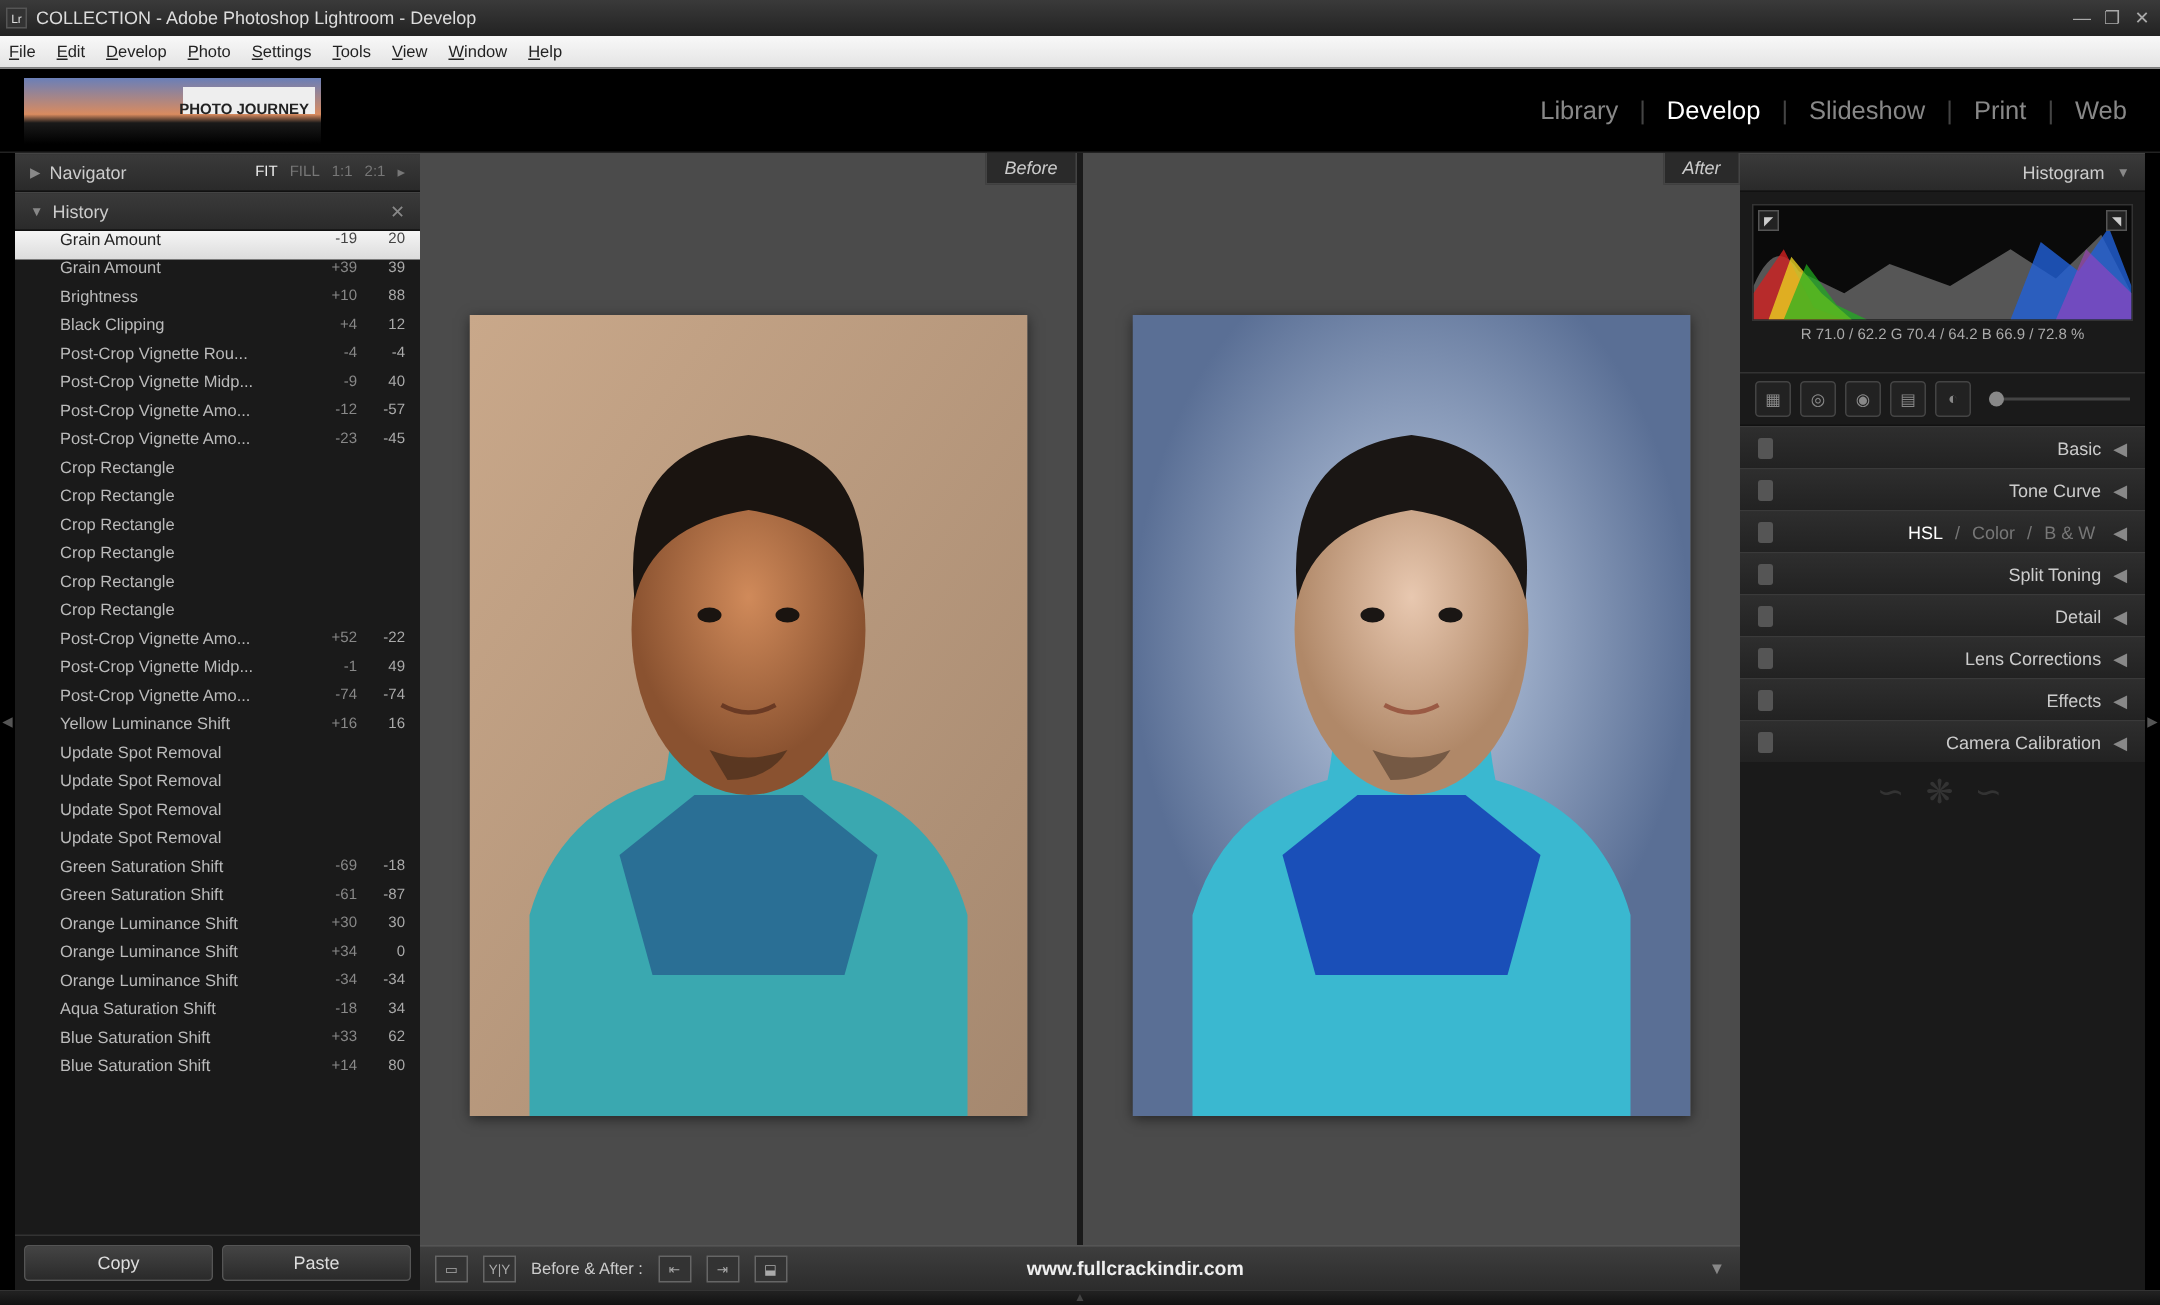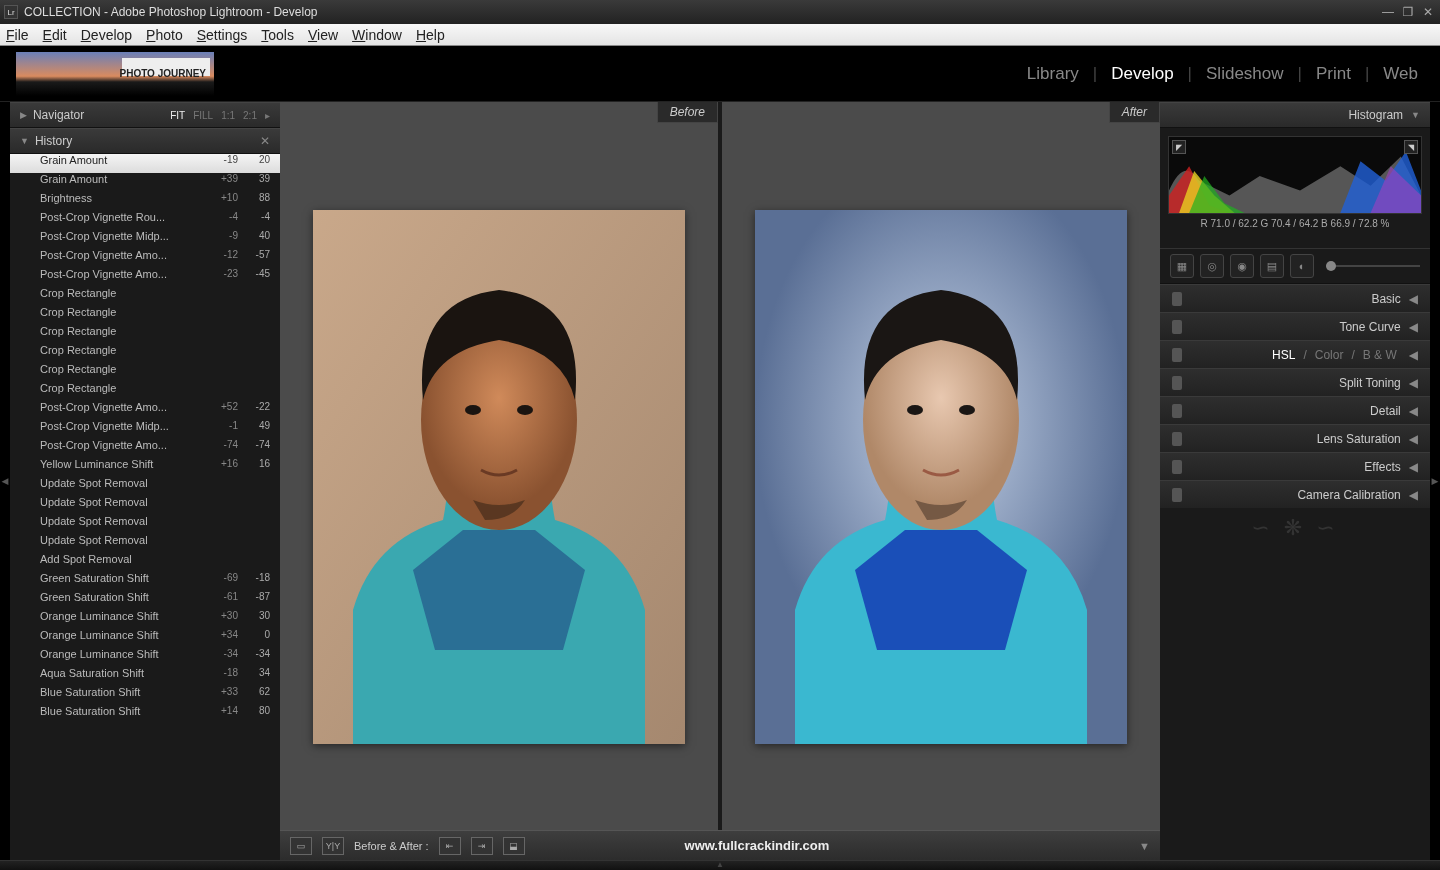--- a/index.html
+++ b/index.html
@@ -1,21 +1,21 @@
 <!DOCTYPE html>
 <html><head>
 <meta charset="utf-8">
 <style>
 * { margin: 0; padding: 0; box-sizing: border-box; font-family: "Segoe UI", Tahoma, sans-serif; }
 body { background: #000; width: 1440px; height: 870px; overflow: hidden; color: #ccc; font-size: 11px; display: flex; flex-direction: column; }
 .titlebar { height: 24px; background: linear-gradient(to bottom, #3a3a3a, #222); display: flex; align-items: center; padding: 0 4px; color: #ddd; font-size: 12px; }
 .titlebar .lr-icon { width: 14px; height: 14px; background: #333; border: 1px solid #555; display: inline-flex; align-items: center; justify-content: center; font-size: 8px; margin-right: 6px; }
 .titlebar .win-controls { margin-left: auto; display: flex; gap: 4px; }
 .titlebar .win-controls span { width: 16px; text-align: center; cursor: pointer; color: #aaa; }
-.menubar { height: 22px; background: linear-gradient(to bottom, #f8f8f8, #e4e4e4); display: flex; align-items: center; padding: 0 6px; color: #222; font-size: 14px; border-bottom: 1px solid #888; }
+.menubar { height: 22px; background: linear-gradient(to bottom, #f8f8f8, #e4e4e4); display: flex; align-items: center; padding: 0 6px; color: #222; font-size: 11px; border-bottom: 1px solid #888; }
 .menubar span { margin-right: 14px; cursor: pointer; }
 .menubar span:first-letter { text-decoration: underline; }
 .header-strip { height: 56px; background: #000; display: flex; align-items: center; padding: 0 16px; border-bottom: 1px solid #222; }
 .identity-plate { width: 198px; height: 44px; background: linear-gradient(to bottom, #6a7fb8 0%, #d98b5f 55%, #1a1a1a 68%, #000 100%); display: flex; align-items: center; justify-content: flex-end; padding-right: 8px; color: #222; font-weight: bold; font-size: 10px; position: relative; }
 .identity-plate::before { content:""; position:absolute; right:4px; top:6px; width:88px; height:18px; background:#eee; }
 .identity-plate span { position: relative; z-index: 1; margin-left: 22px; }
 .module-nav { margin-left: auto; display: flex; align-items: center; gap: 8px; font-size: 17px; }
 .module-nav .mitem { color: #888; cursor: pointer; padding: 4px 6px; }
 .module-nav .active { color: #fff; }
 .module-nav .sep { color: #444; }
@@ -141,20 +141,25 @@
           <span class="hname">Grain Amount</span>
           <span class="hv1">+39</span>
           <span class="hv2">39</span>
         </div>
         <div class="hist-row">
           <span class="hname">Brightness</span>
           <span class="hv1">+10</span>
           <span class="hv2">88</span>
         </div>
         <div class="hist-row">
+          <span class="hname">Black Clipping</span>
+          <span class="hv1">+4</span>
+          <span class="hv2">12</span>
+        </div>
+        <div class="hist-row">
           <span class="hname">Post-Crop Vignette Rou...</span>
           <span class="hv1">-4</span>
           <span class="hv2">-4</span>
         </div>
         <div class="hist-row">
           <span class="hname">Post-Crop Vignette Midp...</span>
           <span class="hv1">-9</span>
           <span class="hv2">40</span>
         </div>
         <div class="hist-row">
@@ -231,25 +236,20 @@
           <span class="hname">Update Spot Removal</span>
           <span class="hv1"></span>
           <span class="hv2"></span>
         </div>
         <div class="hist-row">
           <span class="hname">Update Spot Removal</span>
           <span class="hv1"></span>
           <span class="hv2"></span>
         </div>
         <div class="hist-row">
-          <span class="hname">Add Spot Removal</span>
-          <span class="hv1"></span>
-          <span class="hv2"></span>
-        </div>
-        <div class="hist-row">
           <span class="hname">Green Saturation Shift</span>
           <span class="hv1">-69</span>
           <span class="hv2">-18</span>
         </div>
         <div class="hist-row">
           <span class="hname">Green Saturation Shift</span>
           <span class="hv1">-61</span>
           <span class="hv2">-87</span>
         </div>
         <div class="hist-row">
@@ -276,20 +276,24 @@
           <span class="hname">Blue Saturation Shift</span>
           <span class="hv1">+33</span>
           <span class="hv2">62</span>
         </div>
         <div class="hist-row">
           <span class="hname">Blue Saturation Shift</span>
           <span class="hv1">+14</span>
           <span class="hv2">80</span>
         </div>
       </div>
+    <div class="bottom-btns">
+      <div class="btn">Copy</div>
+      <div class="btn">Paste</div>
+    </div>
   </div>
 
   <div class="center-area">
     <div class="compare-row">
       <div class="compare-half">
         <div class="ba-label">Before</div>
         <div class="photo-box">
           <svg width="372" height="534" viewBox="0 0 372 534">
             <defs>
               <linearGradient id="bgB" x1="0" y1="0" x2="1" y2="1">
@@ -399,21 +403,21 @@
           <span>Split Toning</span>
           <span class="caret-l">◀</span>
         </div>
         <div class="collapse-panel">
           <span class="switch"></span>
           <span>Detail</span>
           <span class="caret-l">◀</span>
         </div>
         <div class="collapse-panel">
           <span class="switch"></span>
-          <span>Lens Saturation</span>
+          <span>Lens Corrections</span>
           <span class="caret-l">◀</span>
         </div>
         <div class="collapse-panel">
           <span class="switch"></span>
           <span>Effects</span>
           <span class="caret-l">◀</span>
         </div>
         <div class="collapse-panel">
           <span class="switch"></span>
           <span>Camera Calibration</span>

